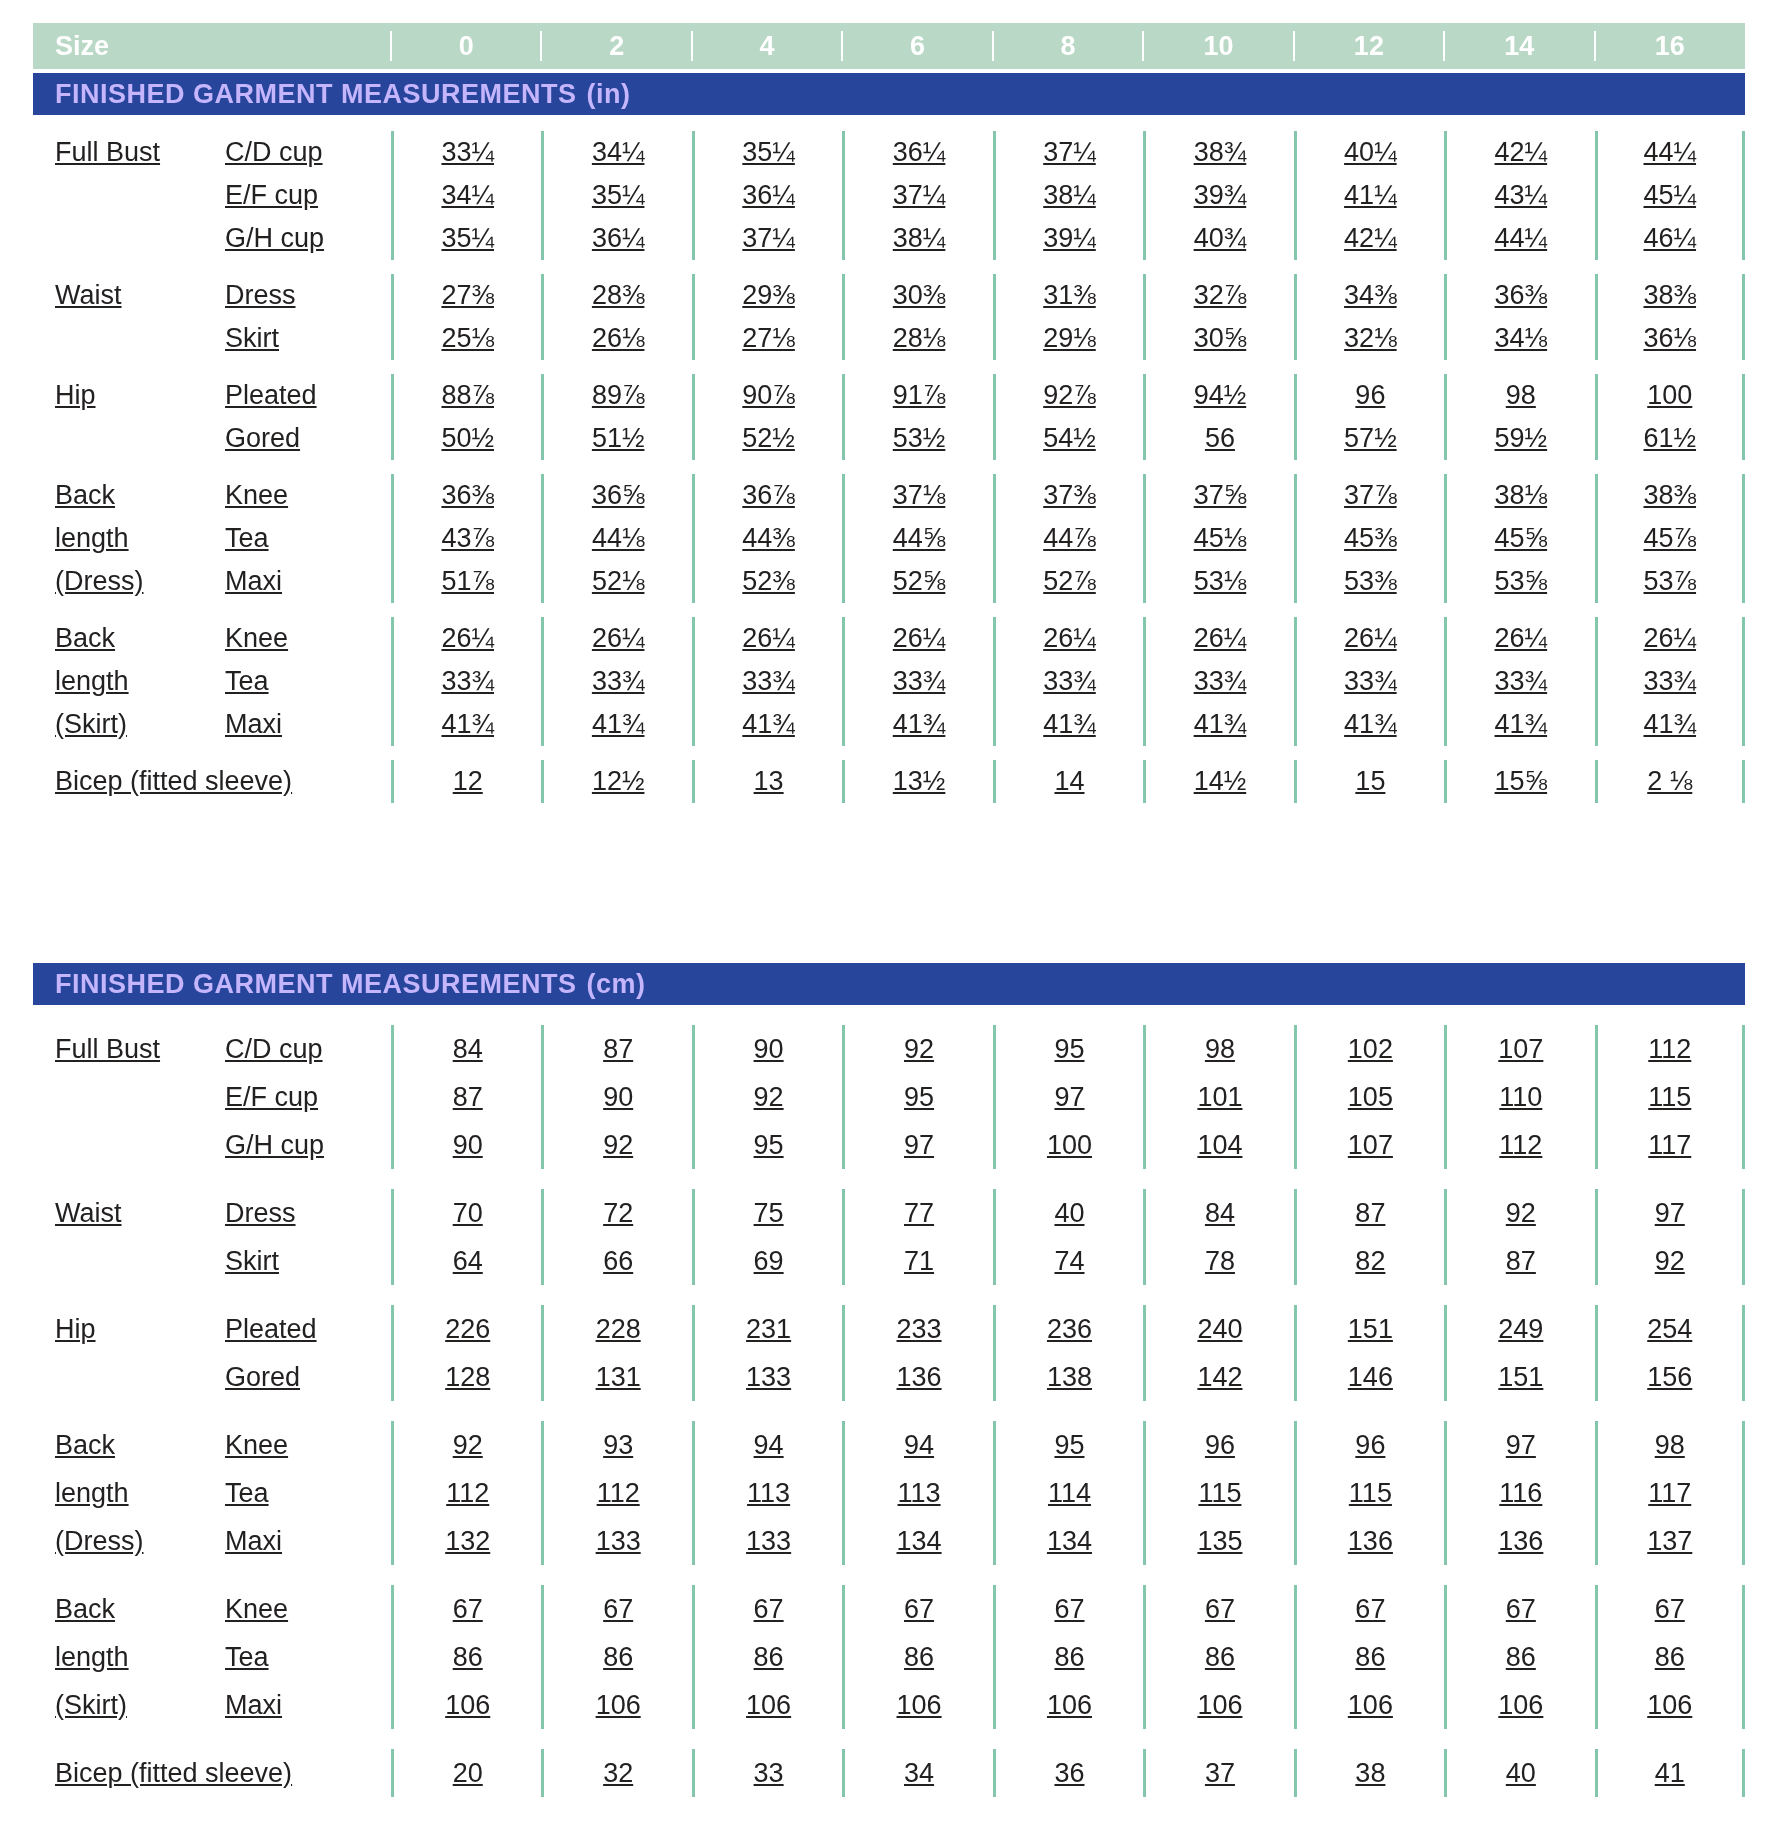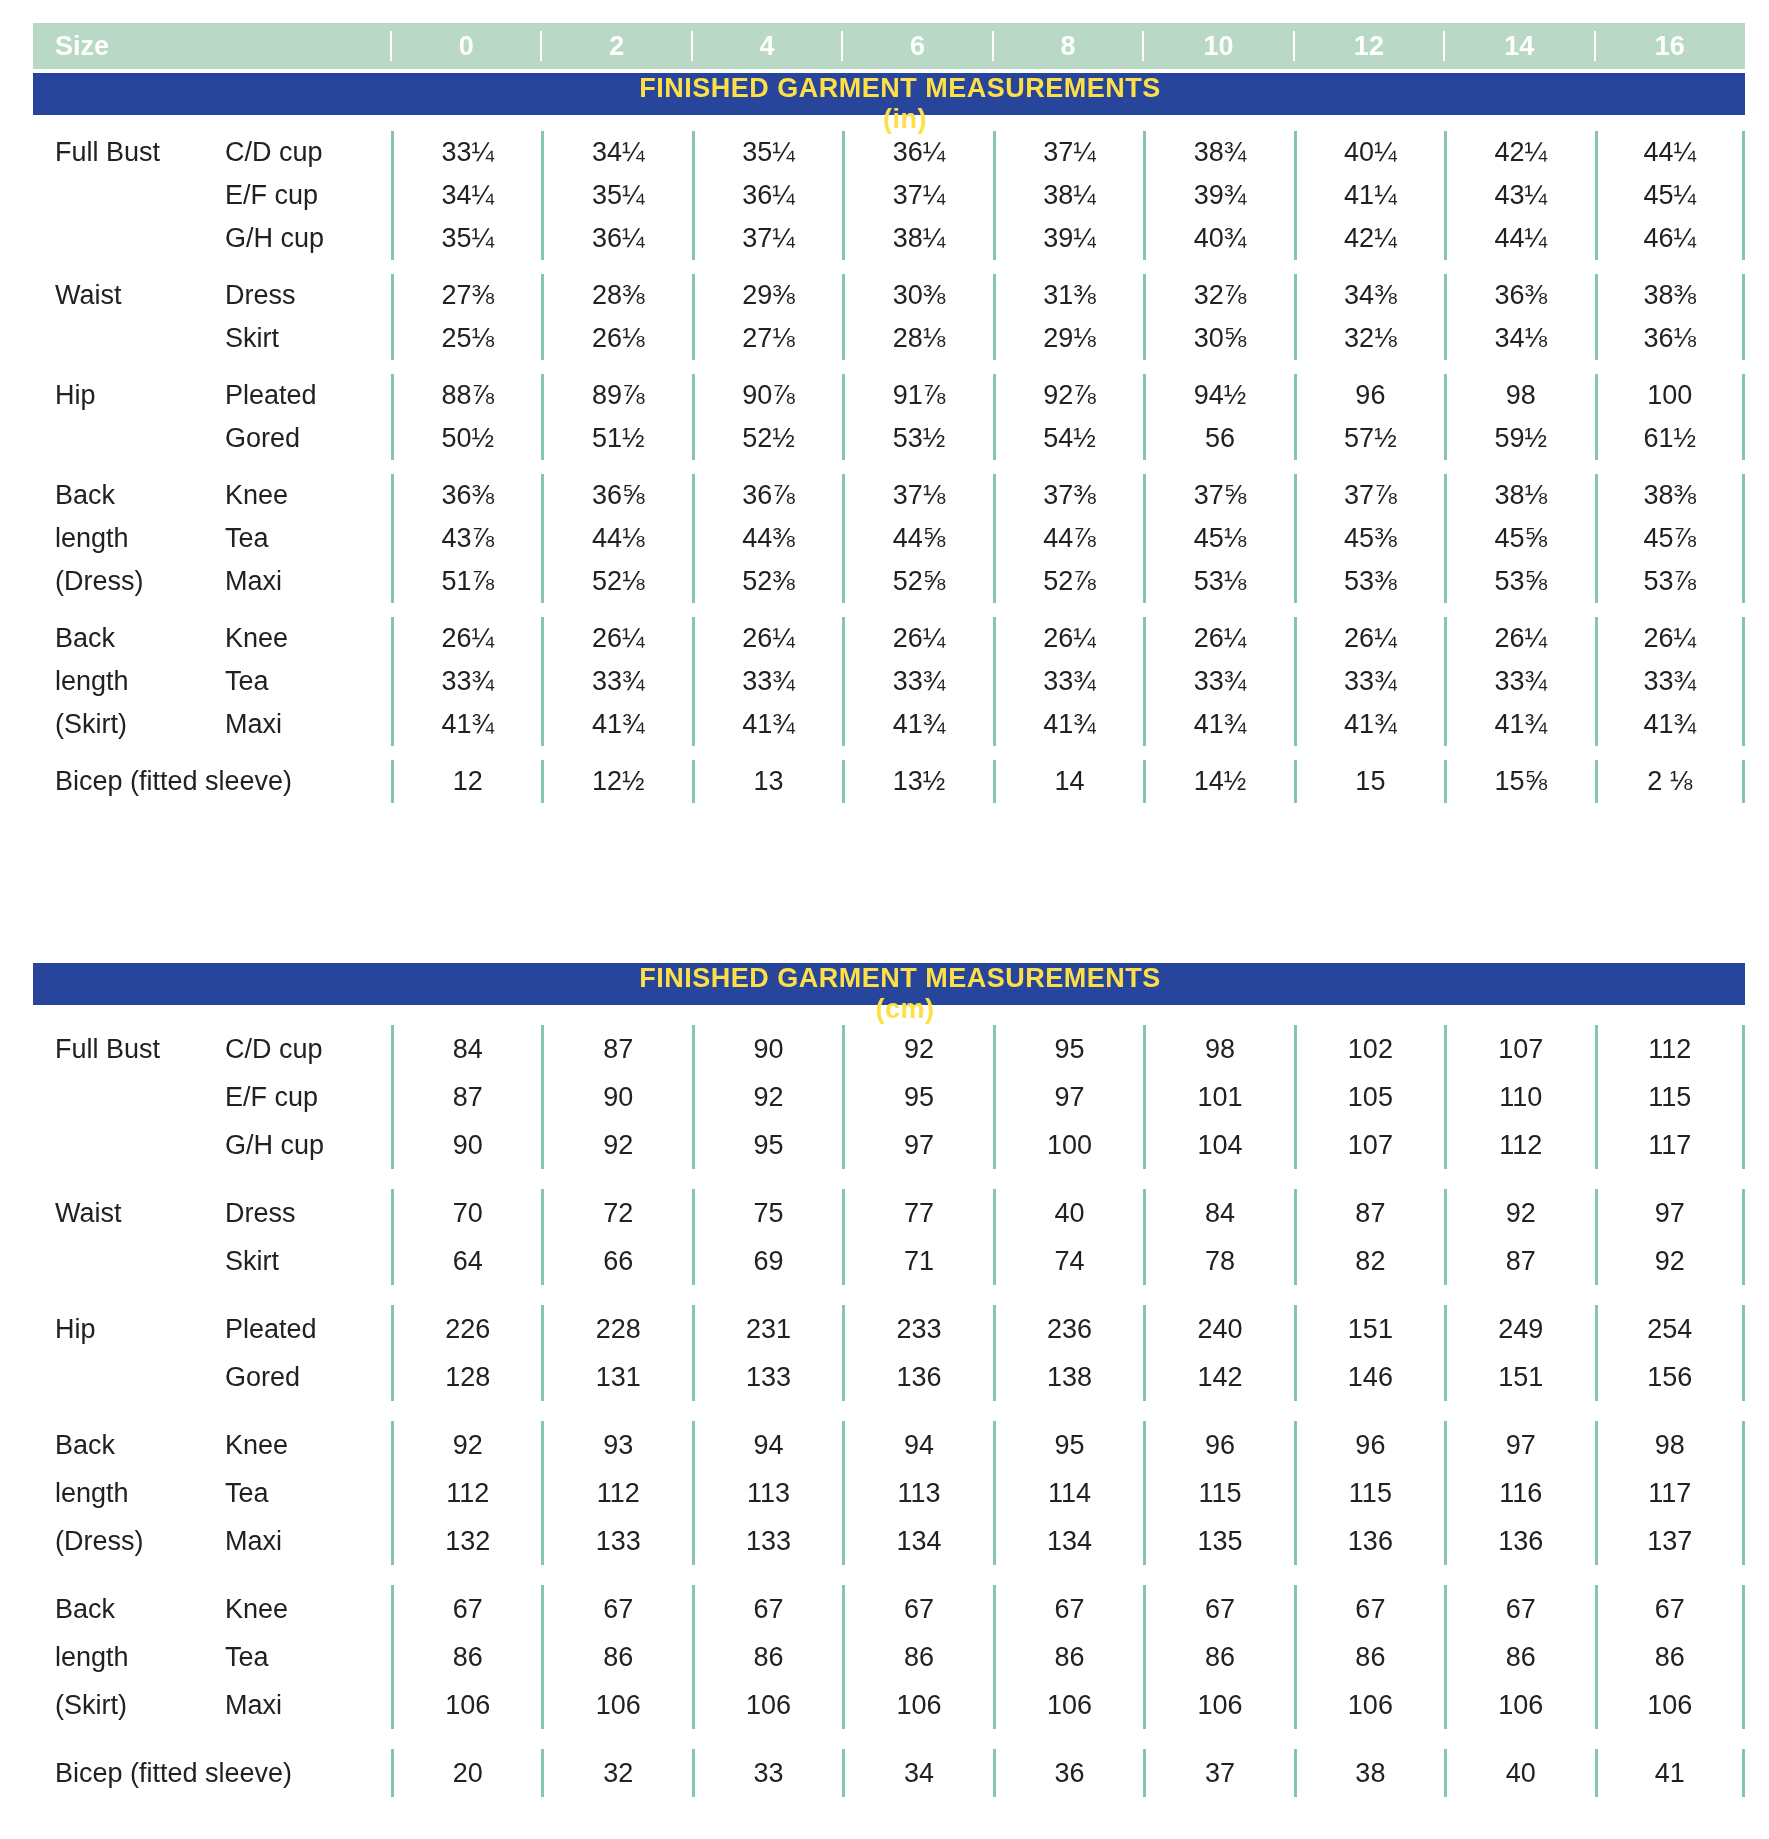--- a/index.html
+++ b/index.html
@@ -46,30 +46,29 @@
   .size-cell::before{
     content:'';position:absolute;left:-1px;top:8px;bottom:8px;width:2px;background:#fff;
   }
   
   .banner{
     margin-top:4px;
     height:42px;
     background:var(--navy);
     display:flex;align-items:center;
     padding-left:22px;
-    color:#fde047;font-size:27px;
+    color:#c4b5fd;font-size:27px;
     letter-spacing:.5px;
-    flex-direction:column;
   }
   .banner-title{font-weight:bold;}
   .banner-unit{font-weight:bold;margin-left:10px;}
   
   .section-in{--rh:43px;--ggap:14px;--gtop:16px;}
   .section-cm{--rh:48px;--ggap:20px;--gtop:20px;margin-top:160px;}
-  .groups{margin-top:var(--gtop);}
+  .groups{margin-top:var(--gtop);text-decoration:underline;}
   .group{grid-auto-rows:var(--rh);}
   .group + .group{margin-top:var(--ggap);}
   .cell{
     display:flex;align-items:center;
     font-size:27px;
     line-height:1;
   }
   .cell.label1{padding-left:22px;}
   .cell.label2{padding-left:2px;}
   .cell.labelspan{grid-column:1 / span 2;padding-left:22px;}

